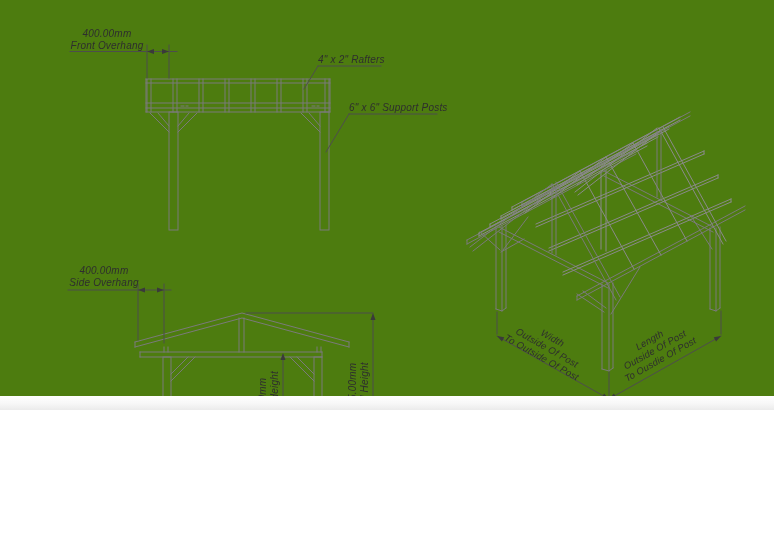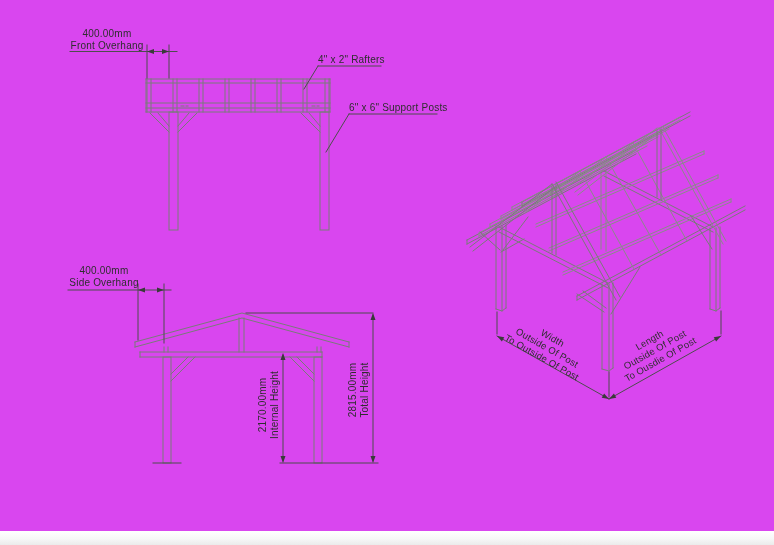--- a/index.html
+++ b/index.html
@@ -1,17 +1,17 @@
 <!DOCTYPE html>
 <html><head>
 <meta charset="utf-8">
 <style>
   html,body{margin:0;padding:0;background:#ffffff;}
-  .canvas{position:relative;width:774px;height:545px;background:#d946ef;overflow:hidden;
-          font-family:"Liberation Sans", sans-serif;}
+  .canvas{position:relative;width:774px;height:410px;background:#4d7c0f;overflow:hidden;
+          font-family:"Liberation Sans", sans-serif;font-style:italic;}
   svg{position:absolute;left:0;top:0;}
   .struct{stroke:#7a7a7a;stroke-width:1;fill:none;stroke-linecap:square;}
   .structd{stroke:#8a8a8a;stroke-width:1;fill:none;stroke-linecap:square;}
   .dim{stroke:#4d4d4d;stroke-width:1;fill:none;stroke-linecap:square;}
   .arrow{fill:#3a3a3a;stroke:none;}
   text{fill:#2e2e2e;font-family:"Liberation Sans", sans-serif;letter-spacing:0.2px;}
   .lbl{font-size:10px;}
   .lbl3d{font-size:9.5px;}
   .bottom-fade{position:absolute;left:0;bottom:0;width:774px;height:14px;
     background:linear-gradient(180deg,#ffffff 0%,#f7f7f7 55%,#ebebeb 100%);}

